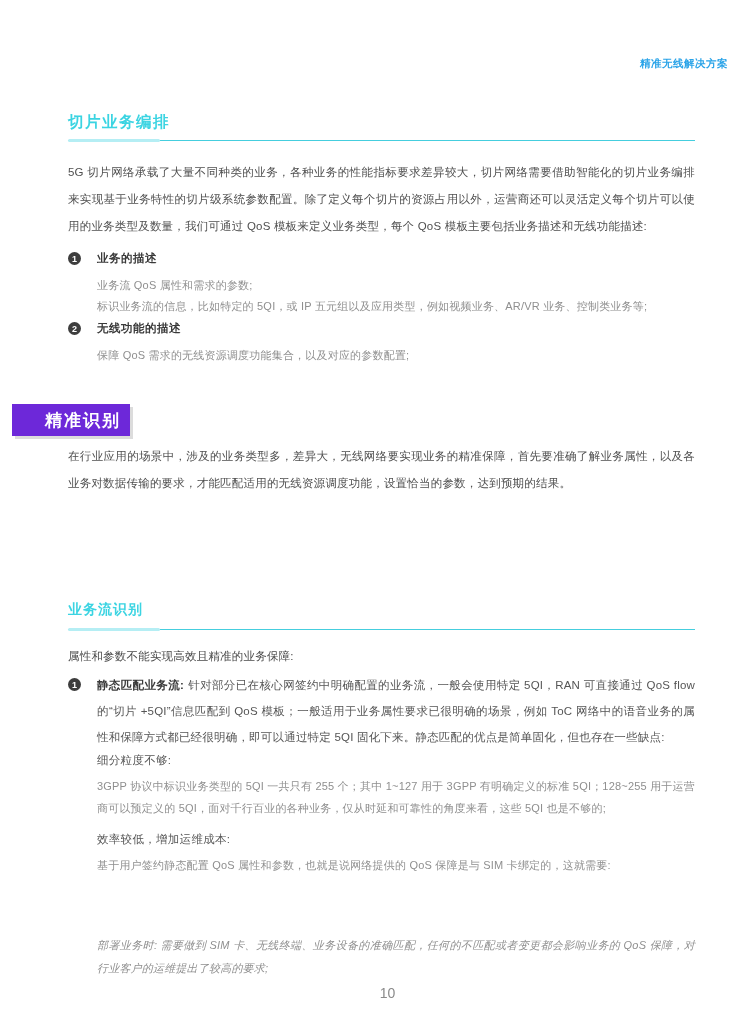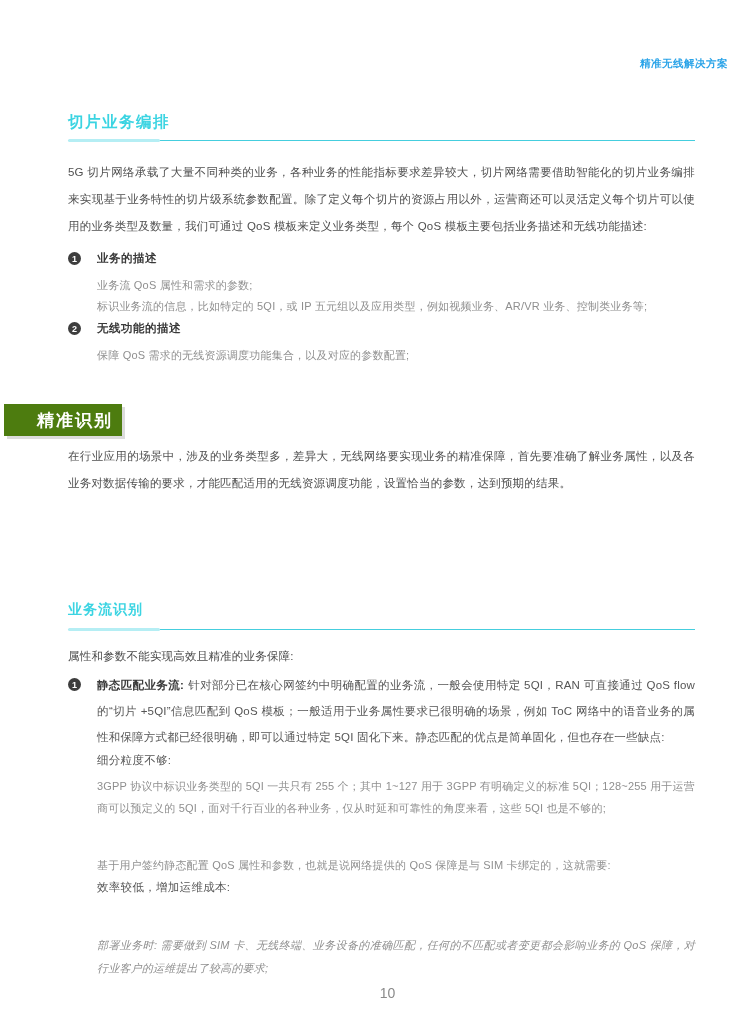--- a/index.html
+++ b/index.html
@@ -40,40 +40,40 @@
     font-size:9px; font-weight:bold; display:flex; align-items:center; justify-content:center;
     flex:0 0 13px;
   }
   .item-title { margin-left:16px; font-size:11.5px; font-weight:bold; color:#3a3a3a; letter-spacing:0.5px; }
   .gray-line {
     margin-left:29px; font-size:11px; line-height:21px; color:#8f8f8f;
     text-align:justify; letter-spacing:0.2px;
   }
 
   #banner {
-    position:absolute; top:404px; left:4px; width:118px; height:32px; box-sizing:border-box;
-    background:#4d7c0f; color:#ffffff; font-size:17px; font-weight:bold; letter-spacing:2px;
+    position:absolute; top:404px; left:12px; width:118px; height:32px; box-sizing:border-box;
+    background:#6d28d9; color:#ffffff; font-size:17px; font-weight:bold; letter-spacing:2px;
     display:flex; align-items:center; justify-content:flex-end; padding-right:9px;
     box-shadow:3px 3px 0 #dcdcdc;
   }
 
   #it3 { position:absolute; top:672px; left:68px; width:627px; display:flex; }
   #it3 .num-disc { margin-top:6px; }
   .static-text {
     margin-left:16px; width:598px; font-size:11.5px; line-height:26px; color:#555555;
     text-align:justify; letter-spacing:0.2px;
   }
   .static-text .bold-lead { font-weight:bold; color:#3a3a3a; margin-right:4px;margin-top:20px; }
 
   .sub-head {
     position:absolute; left:97px; width:598px;
     font-size:11.5px; color:#565656; letter-spacing:0.3px;
   }
   #d1t { top:753px; }
-  #d2t { top:880px; }
+  #d2t { top:832px; }
   .sub-body {
     position:absolute; left:97px; width:598px;
     font-size:11px; line-height:22px; color:#8f8f8f; text-align:justify; letter-spacing:0.2px;
   }
   #d1 { top:775px; }
   #d2 { top:854px; }
 
   .note {
     position:absolute; left:97px; width:598px;
     font-size:11px; line-height:23px; color:#8f8f8f; font-style:italic;

